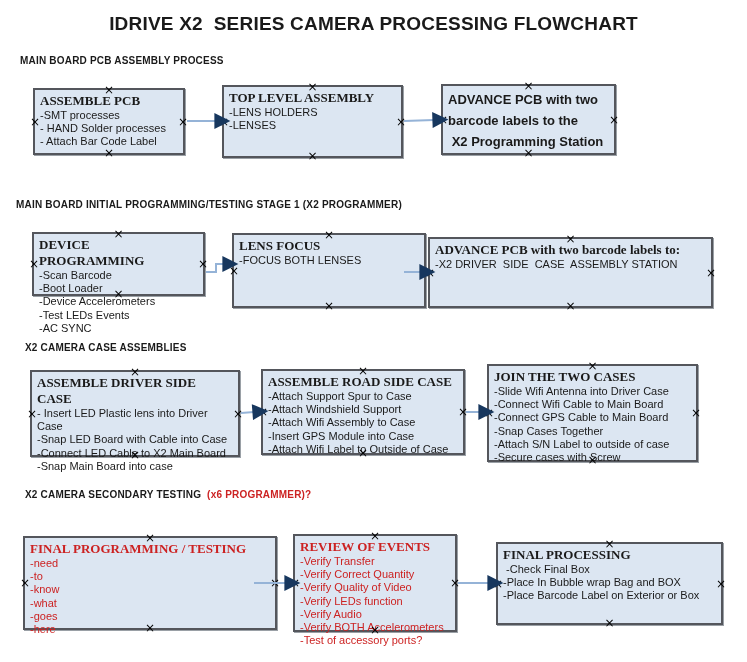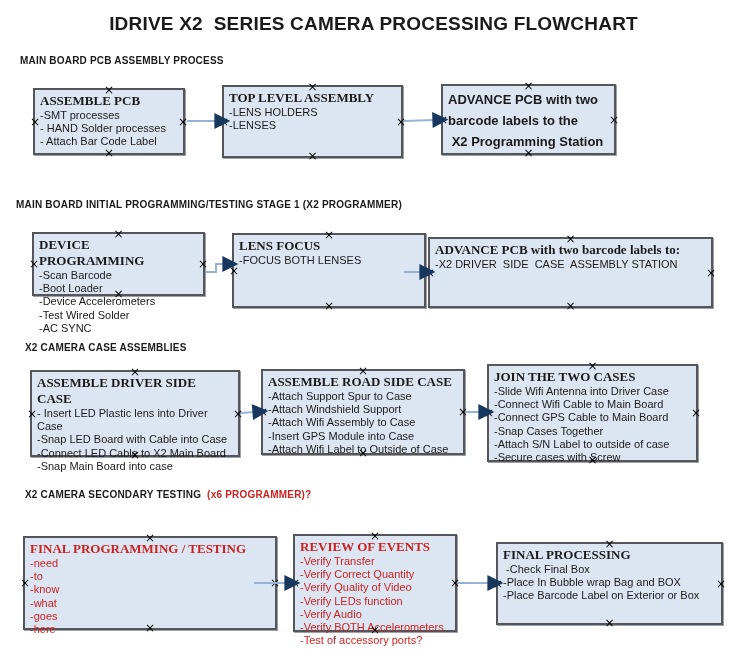--- a/index.html
+++ b/index.html
@@ -77,21 +77,21 @@
     <span class="h" style="left: 50%; top: 100%;">×</span>
     <span class="h" style="left: 0%; top: 50%;">×</span>
     <span class="h" style="left: 100%; top: 50%;">×</span>
   </div>
 
 <div class="fbox" style="left:32px;top:232px;width:173px;height:64px;">
   <div class="btitle">DEVICE PROGRAMMING</div>
   <div class="bitem">-Scan Barcode</div>
   <div class="bitem">-Boot Loader</div>
   <div class="bitem">-Device Accelerometers</div>
-  <div class="bitem">-Test Wired Solder</div>
+  <div class="bitem">-Test LEDs Events</div>
   <div class="bitem">-AC SYNC</div>
 <span class="h" style="left: 50%; top: 0%;">×</span>
     <span class="h" style="left: 50%; top: 100%;">×</span>
     <span class="h" style="left: 0%; top: 50%;">×</span>
     <span class="h" style="left: 100%; top: 50%;">×</span>
   </div>
 
 <div class="fbox" style="left:232px;top:233px;width:194px;height:75px;">
   <div class="btitle">LENS FOCUS</div>
   <div class="bitem">-FOCUS BOTH LENSES</div>

